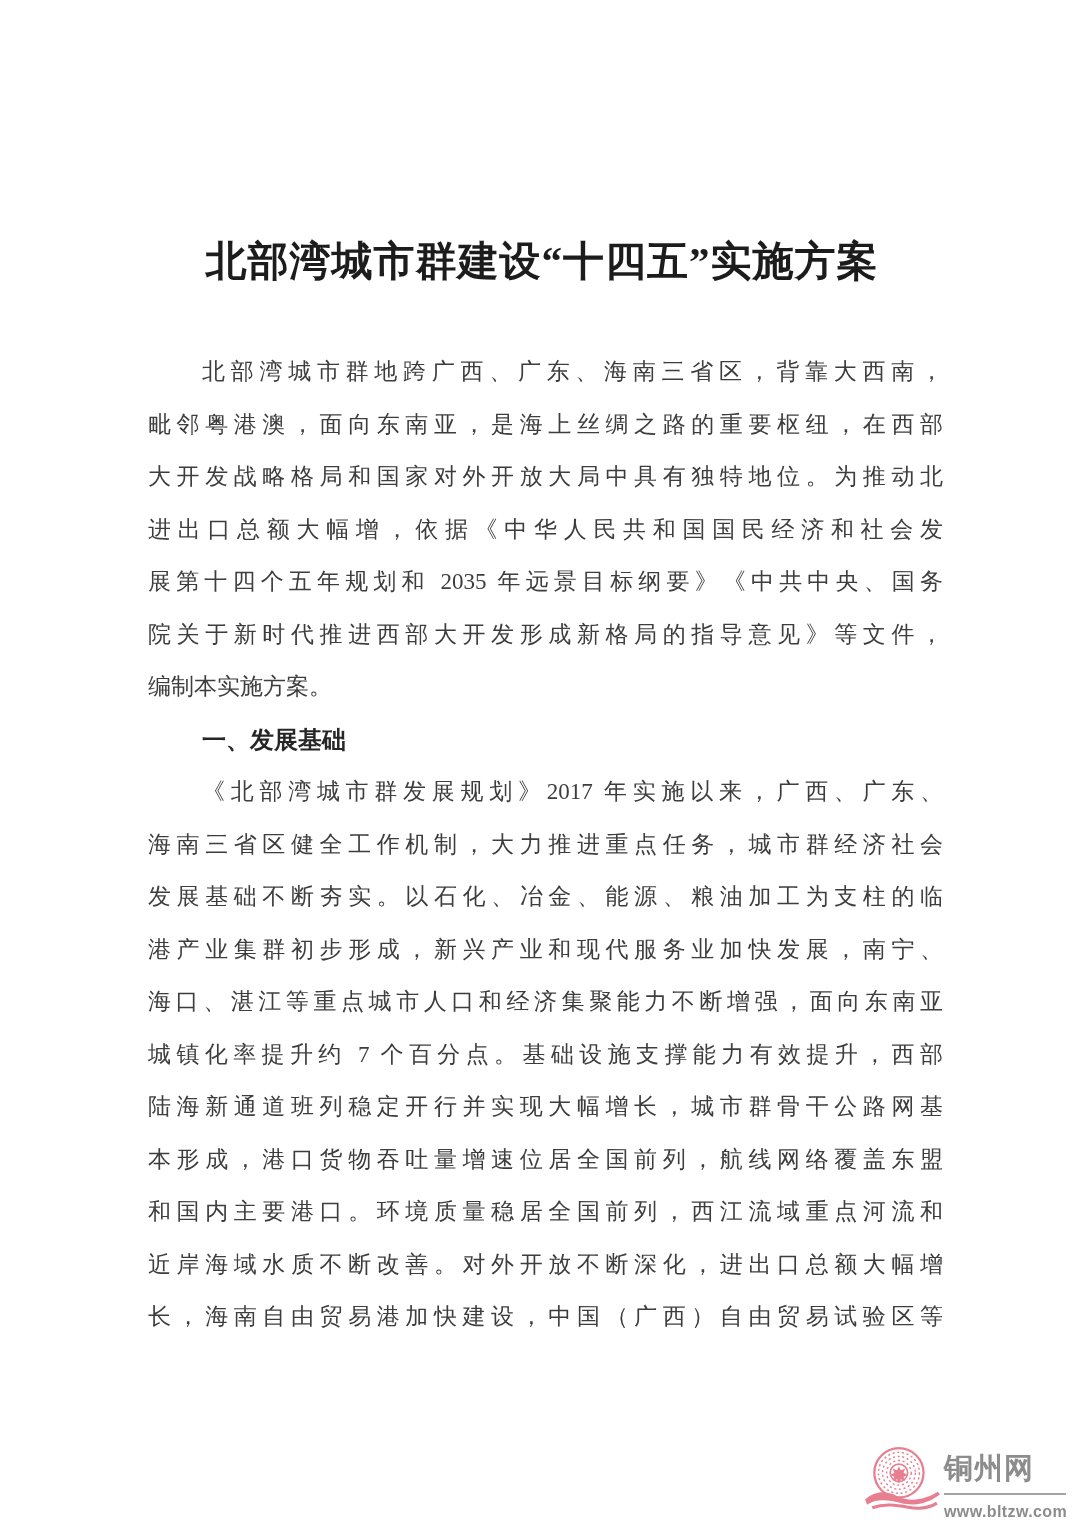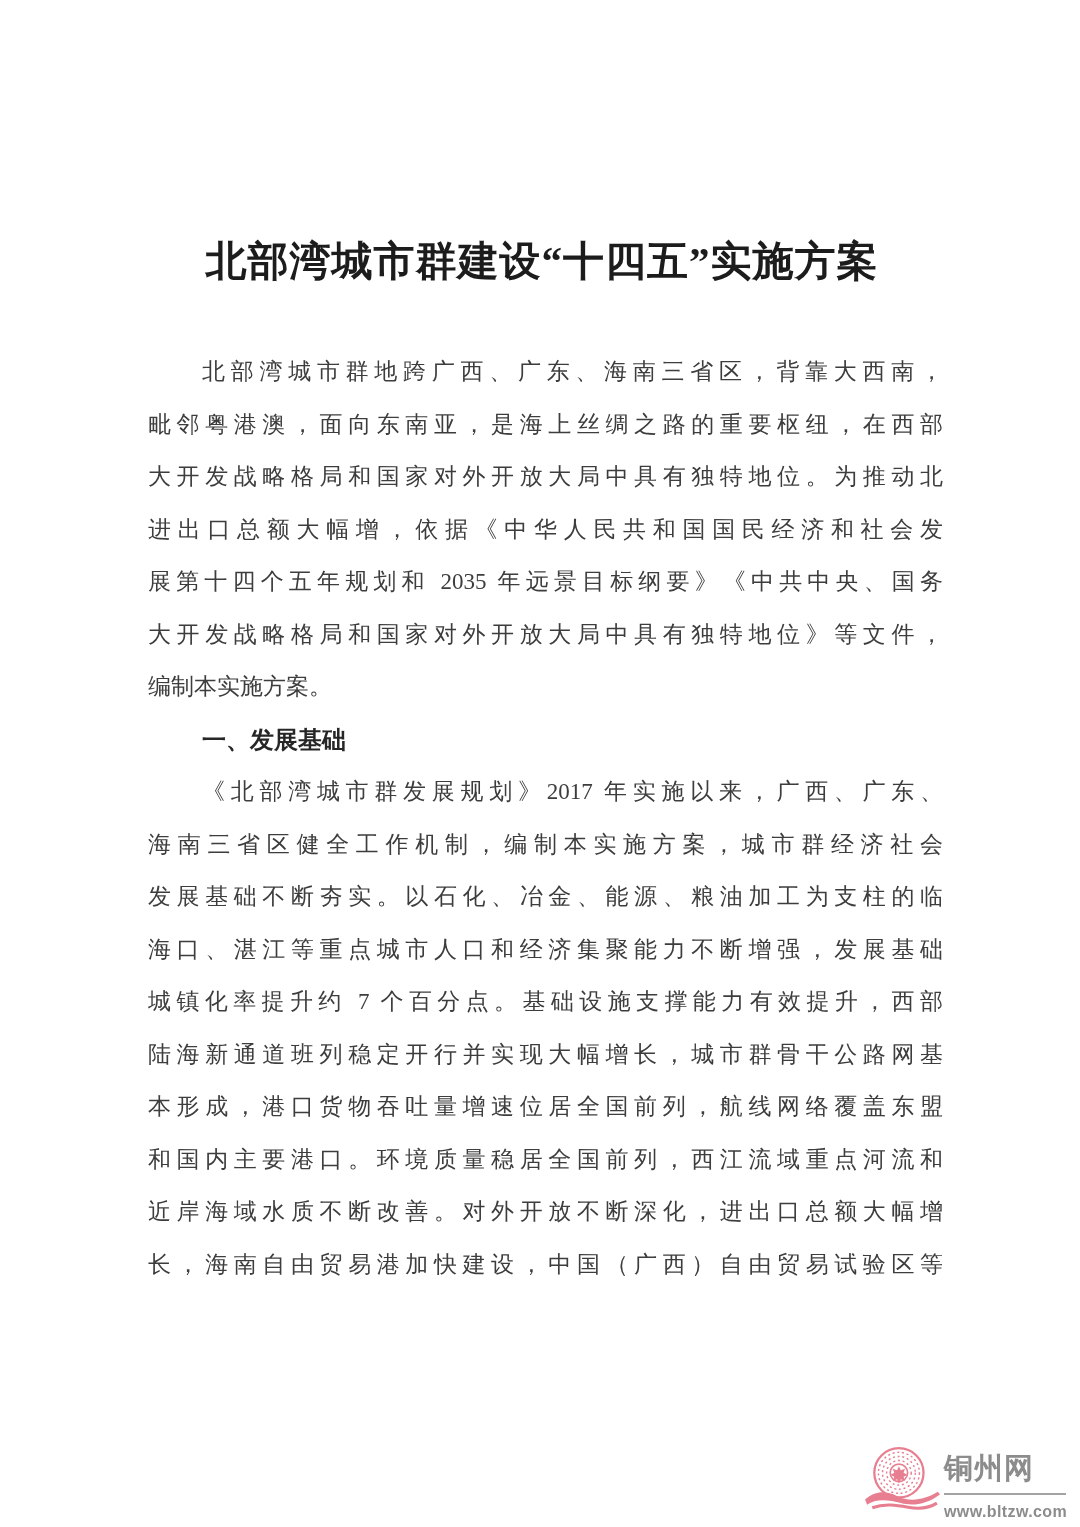--- a/index.html
+++ b/index.html
@@ -90,27 +90,28 @@
 
   <div class="doc-title">北部湾城市群建设“十四五”实施方案</div>
 
   <div class="doc-body">
 
   <div class="line indent fill">北部湾城市群地跨广西、广东、海南三省区，背靠大西南，</div>
       <div class="line fill">毗邻粤港澳，面向东南亚，是海上丝绸之路的重要枢纽，在西部</div>
       <div class="line fill">大开发战略格局和国家对外开放大局中具有独特地位。为推动北</div>
       <div class="line fill">进出口总额大幅增，依据《中华人民共和国国民经济和社会发</div>
       <div class="line fill">展第十四个五年规划和 2035 年远景目标纲要》《中共中央、国务</div>
-      <div class="line fill">大开发战略格局和国家对外开放大局中具有独特地位》等文件，</div>
+      <div class="line fill">院关于新时代推进西部大开发形成新格局的指导意见》等文件，</div>
       <div class="line">编制本实施方案。</div>
       <div class="line heading">一、发展基础</div>
       <div class="line indent fill">《北部湾城市群发展规划》2017 年实施以来，广西、广东、</div>
-      <div class="line fill">海南三省区健全工作机制，编制本实施方案，城市群经济社会</div>
+      <div class="line fill">海南三省区健全工作机制，大力推进重点任务，城市群经济社会</div>
       <div class="line fill">发展基础不断夯实。以石化、冶金、能源、粮油加工为支柱的临</div>
-      <div class="line fill">海口、湛江等重点城市人口和经济集聚能力不断增强，发展基础</div>
+      <div class="line fill">港产业集群初步形成，新兴产业和现代服务业加快发展，南宁、</div>
+      <div class="line fill">海口、湛江等重点城市人口和经济集聚能力不断增强，面向东南亚</div>
       <div class="line fill">城镇化率提升约 7 个百分点。基础设施支撑能力有效提升，西部</div>
       <div class="line fill">陆海新通道班列稳定开行并实现大幅增长，城市群骨干公路网基</div>
       <div class="line fill">本形成，港口货物吞吐量增速位居全国前列，航线网络覆盖东盟</div>
       <div class="line fill">和国内主要港口。环境质量稳居全国前列，西江流域重点河流和</div>
       <div class="line fill">近岸海域水质不断改善。对外开放不断深化，进出口总额大幅增</div>
       <div class="line fill">长，海南自由贸易港加快建设，中国（广西）自由贸易试验区等</div>
     </div>
 
   <div class="watermark">
     <svg class="wm-logo" viewBox="0 0 78 64" xmlns="http://www.w3.org/2000/svg">

